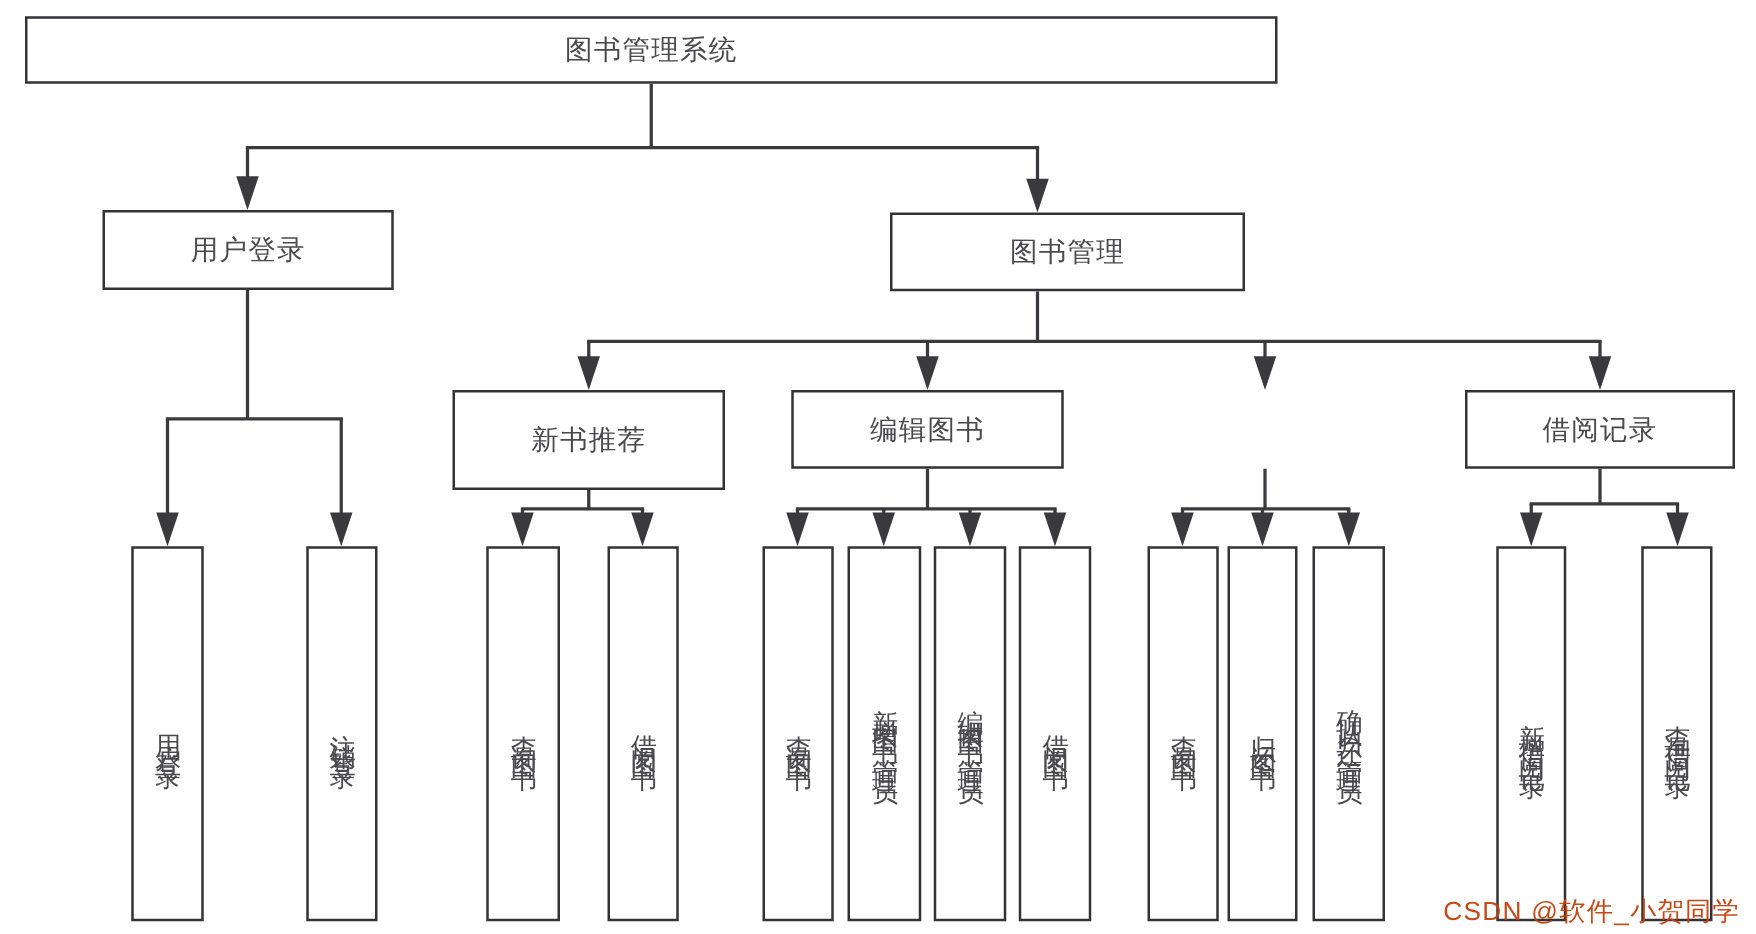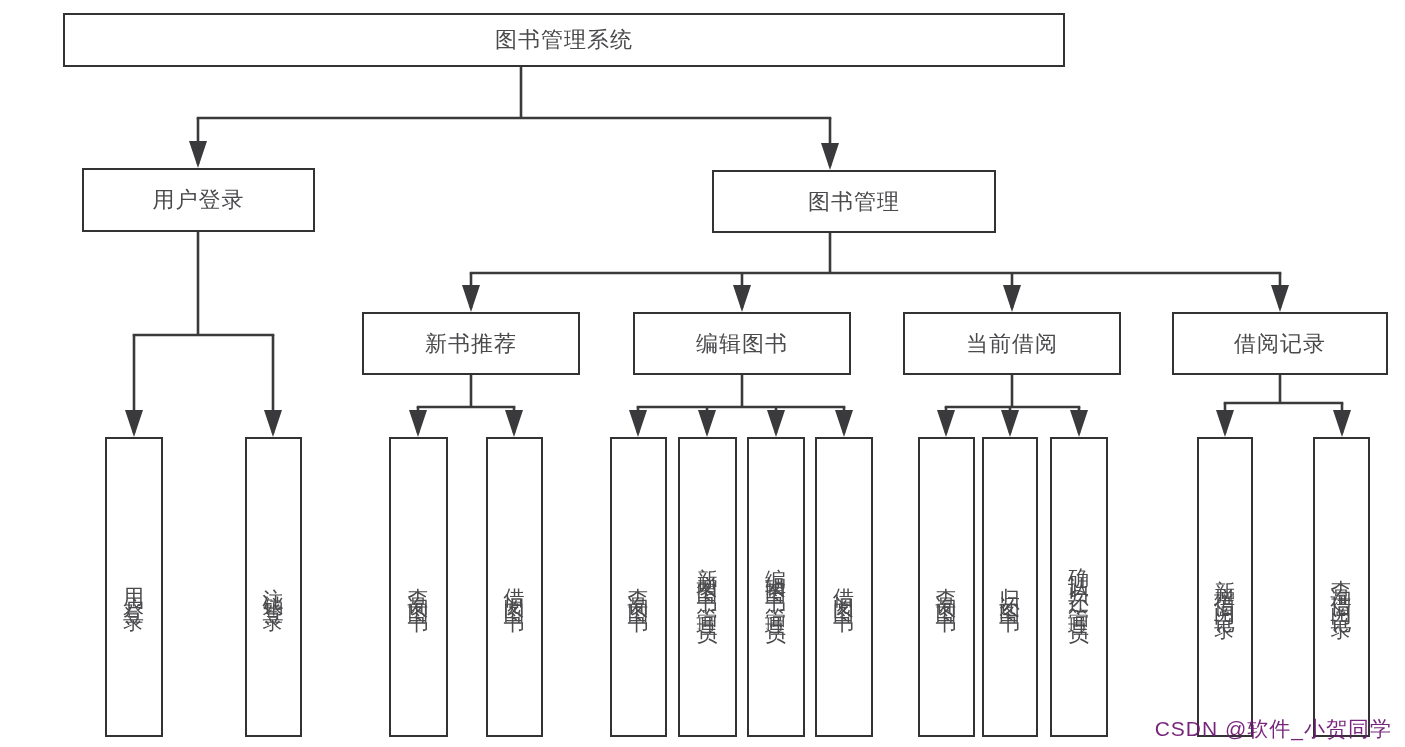--- a/index.html
+++ b/index.html
@@ -38,21 +38,21 @@
     letter-spacing: 8px;
     line-height: 1;
     color: #4a4a4d;
     white-space: nowrap;
   }
   .watermark {
     position: absolute;
     right: 13px;
     bottom: 4px;
     font-size: 21px;
-    color: #701a75;
+    color: #c2410c;
     letter-spacing: 1px;
     opacity: 0.95;
     z-index: 5;
   }
   line.conn { stroke: #3a3a3d; stroke-width: 2.6; }
   polygon.arrow { fill: #3a3a3d; }
 </style>
 </head>
 <body>
 
@@ -106,39 +106,36 @@
       <line class="conn" x1="1079" y1="407" x2="1079" y2="433"></line>
       <polygon class="arrow" points="1070,410 1088,410 1079,437"></polygon>
       <line class="conn" x1="1280" y1="375" x2="1280" y2="403"></line>
       <line class="conn" x1="1223.7" y1="403" x2="1343.3" y2="403"></line>
       <line class="conn" x1="1225" y1="403" x2="1225" y2="433"></line>
       <polygon class="arrow" points="1216,410 1234,410 1225,437"></polygon>
       <line class="conn" x1="1342" y1="403" x2="1342" y2="433"></line>
       <polygon class="arrow" points="1333,410 1351,410 1342,437"></polygon>
     </svg>
 
-  <div class="box" style="left:20px; top:13px; width:1002px; height:54px;margin-left:43px;">
+  <div class="box" style="left:20px; top:13px; width:1002px; height:54px;">
     <span>图书管理系统</span>
   </div>
 
   <div class="box" style="left:82px; top:168px; width:233px; height:64px;">
     <span>用户登录</span>
   </div>
   <div class="box" style="left:712px; top:170px; width:284px; height:63px;">
     <span>图书管理</span>
   </div>
 
-  <div class="box" style="left:362px; top:312px; width:218px; height:63px;">
+  <div class="box" style="left:362px; top:312px; width:218px; height:80px;">
     <span>新书推荐</span>
   </div>
   <div class="box" style="left:633px; top:312px; width:218px; height:63px;">
     <span>编辑图书</span>
-  </div>
-  <div class="box" style="left:903px; top:312px; width:218px; height:63px;">
-    <span>当前借阅</span>
   </div>
   <div class="box" style="left:1172px; top:312px; width:216px; height:63px;">
     <span>借阅记录</span>
   </div>
 
   <div class="box vbox" style="left:105px; top:437px; width:58px; height:300px;">
     <span class="vlabel">用户登录</span>
   </div>
   <div class="box vbox" style="left:245px; top:437px; width:57px; height:300px;">
     <span class="vlabel">注销登录</span>

